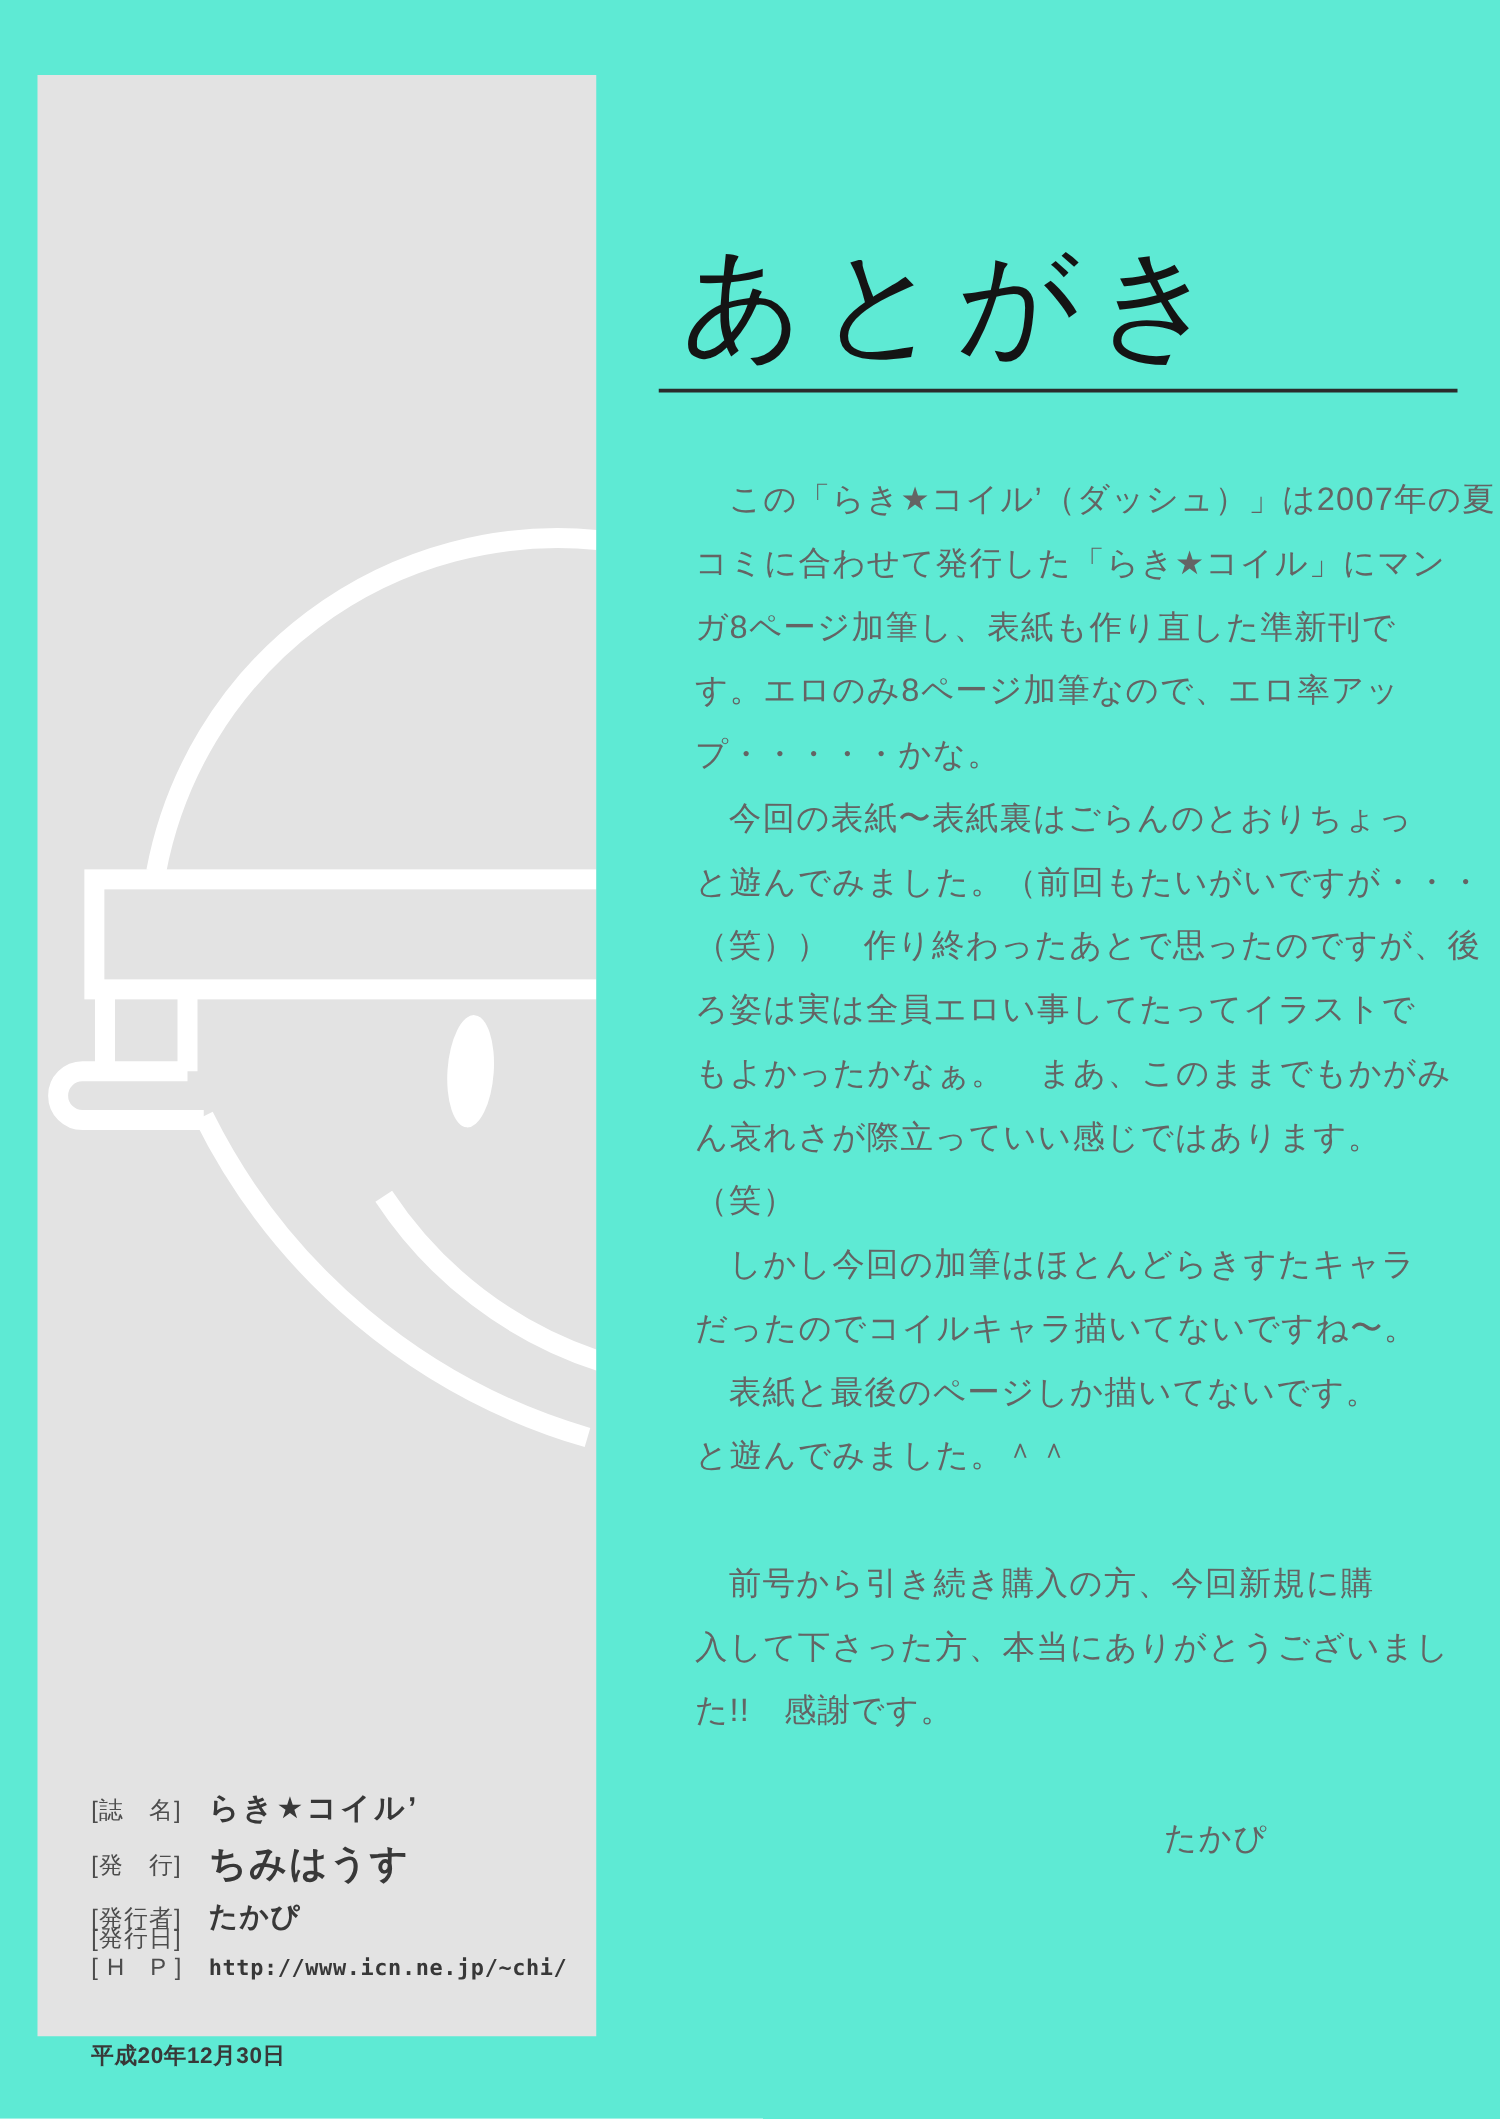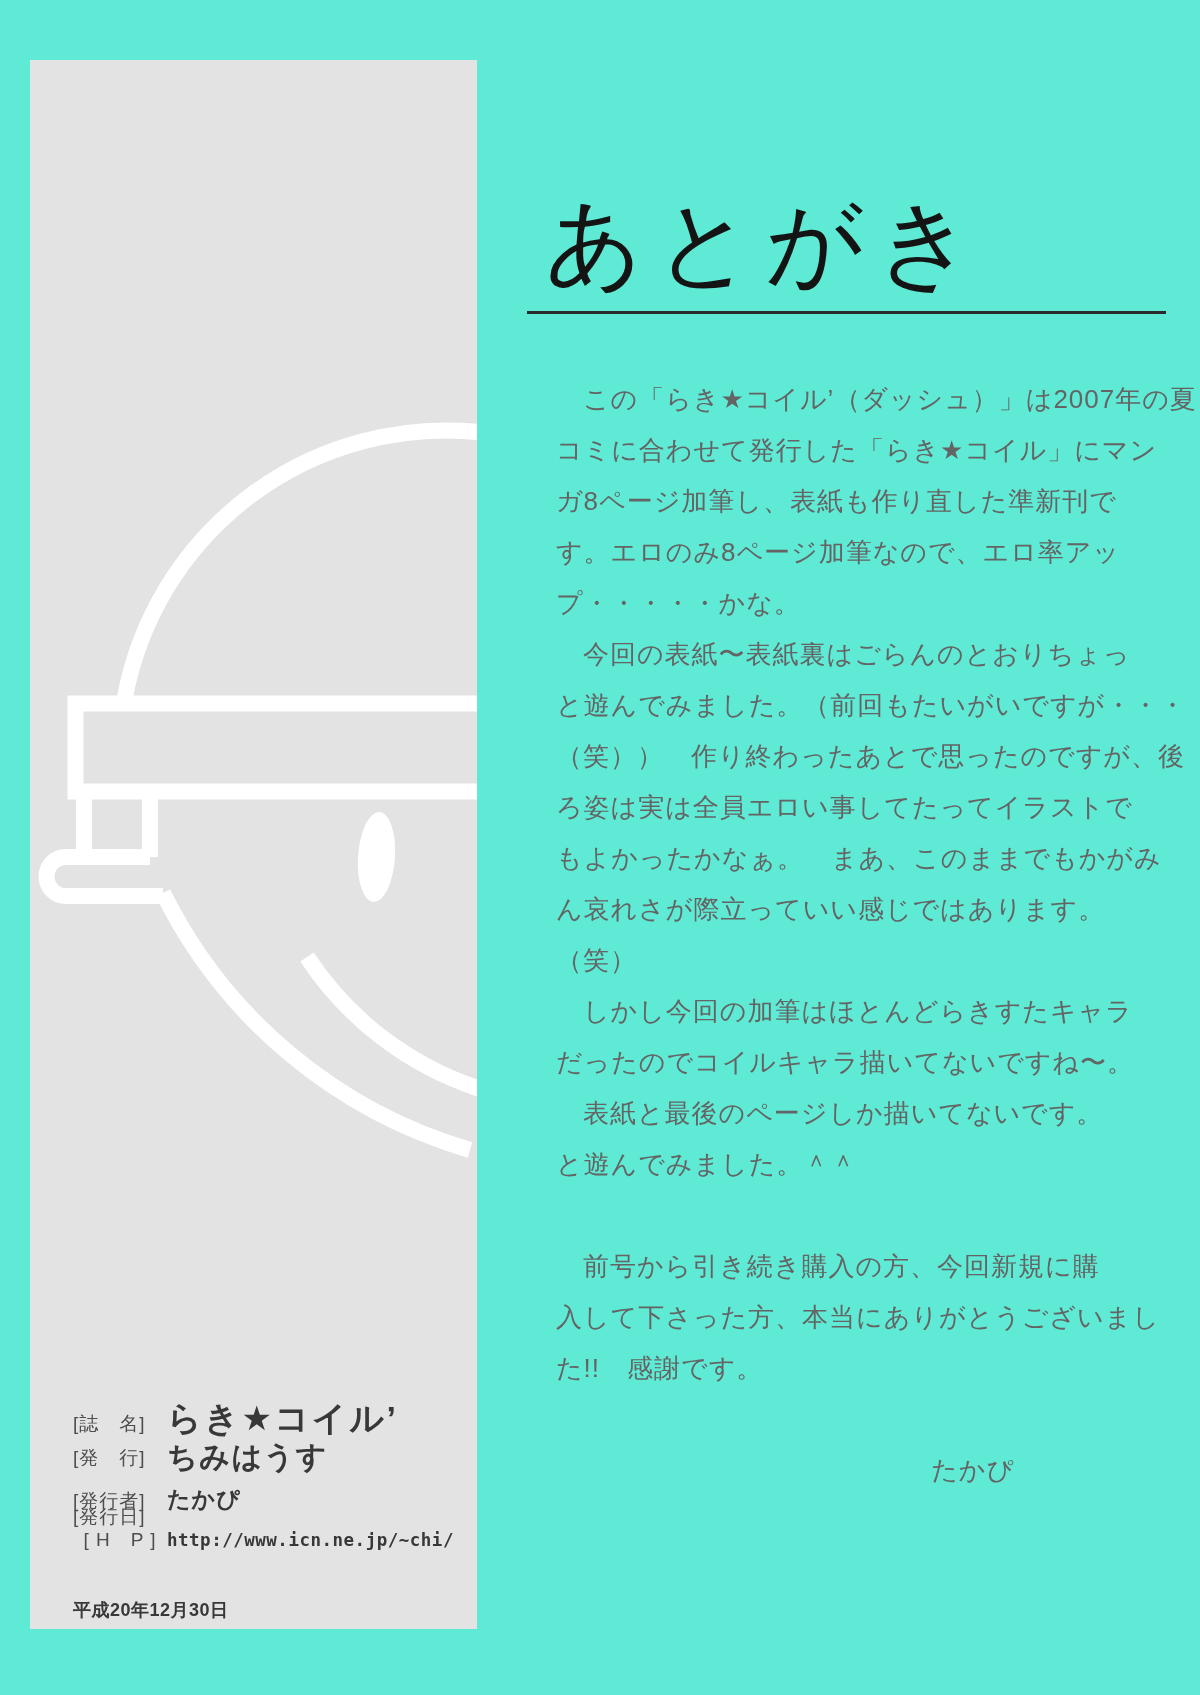--- a/index.html
+++ b/index.html
@@ -26,29 +26,29 @@
   .body-col{
     position:absolute;left:556px;top:374px;width:492px;
     color:#646464;
   }
   .bline{
     height:51px;line-height:51px;font-size:26px;letter-spacing:1px;white-space:pre;
   }
   .bline.sig{text-align:right;padding-right:34px;}
   
   .colophon{position:absolute;left:73px;top:0;width:400px;}
-  .crow{position:absolute;left:0;display:flex;align-items:baseline;white-space:pre;}
+  .crow{position:absolute;left:0;display:flex;align-items:baseline;white-space:pre;margin-top:34px;}
   .clabel{
     display:inline-block;width:94px;font-size:19px;letter-spacing:1px;color:#4d4d4d;flex:0 0 94px;
   }
   .cvalue{color:#383838;}
-  .crow.r1{top:1396px;} .crow.r1 .cvalue{font-size:34px;font-weight:700;letter-spacing:2.5px;}
+  .crow.r1{top:1396px;} .crow.r1 .cvalue{font-size:24px;font-weight:700;letter-spacing:2.5px;}
   .crow.r2{top:1437px;align-items:center;} .crow.r2 .cvalue{font-size:30px;font-weight:700;letter-spacing:1.5px;}
   .crow.r3{top:1484px;} .crow.r3 .cvalue{font-size:23px;font-weight:700;letter-spacing:1px;}
-  .crow.r4{top:1527px;text-align:center;} .crow.r4 .cvalue{font-size:17.5px;font-weight:600;font-family:"DejaVu Sans Mono","Liberation Mono",monospace;letter-spacing:0.5px;}
+  .crow.r4{top:1527px;} .crow.r4 .cvalue{font-size:17.5px;font-weight:600;font-family:"DejaVu Sans Mono","Liberation Mono",monospace;letter-spacing:0.5px;}
   .crow.r5{top:1504px;flex-direction:column;} .crow.r5 .cvalue{font-size:18px;font-weight:600;letter-spacing:0.5px;}
 </style>
 </head>
 <body>
 
 <div class="page">
 
   <div class="panel">
     <svg width="447" height="1569" viewBox="0 0 447 1569">
       <g fill="none" stroke="#ffffff" stroke-width="16">

